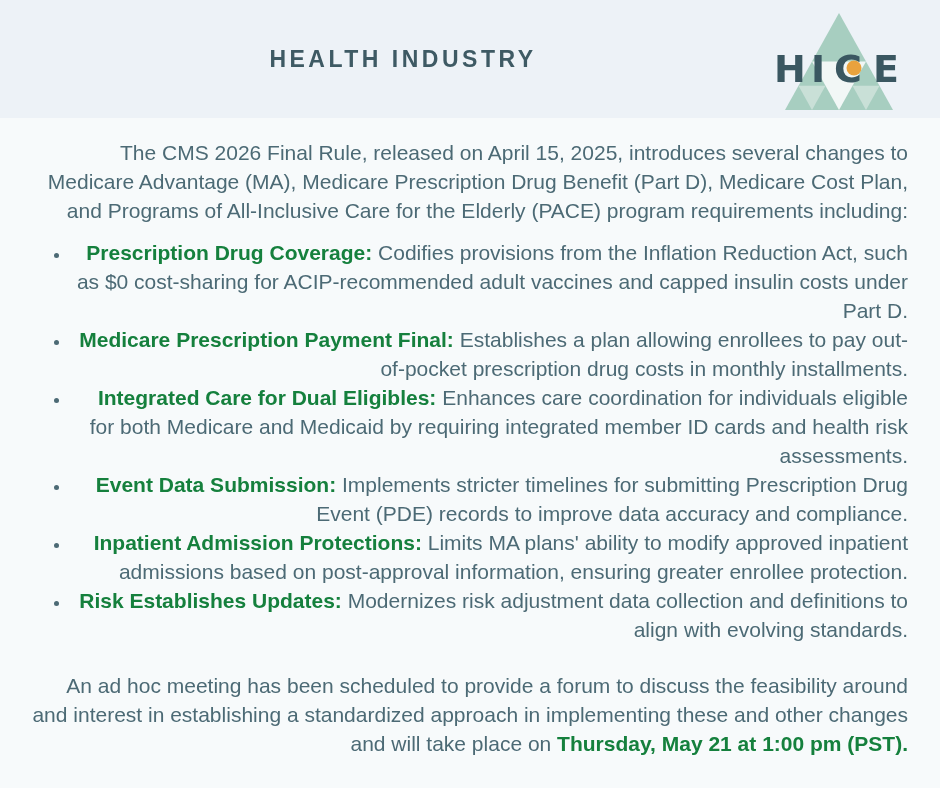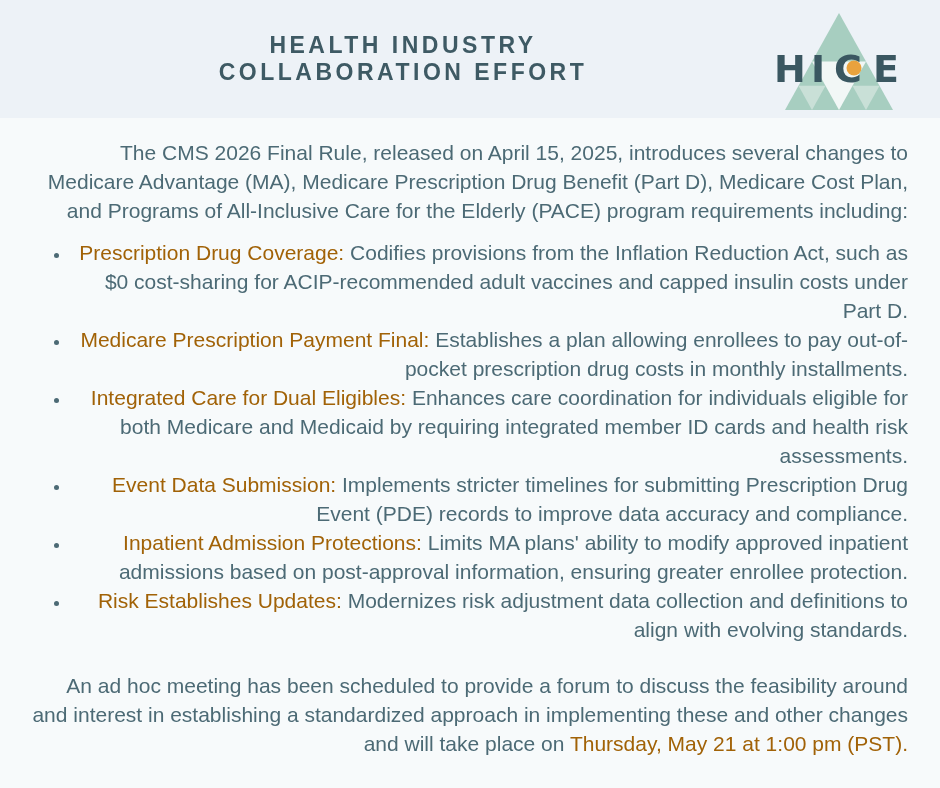--- a/index.html
+++ b/index.html
@@ -51,30 +51,29 @@
     text-align: right;
   }
   .intro { margin-bottom: 13px; }
   ul.changes {
     margin: 0 0 0 0;
     padding-left: 38px;
     list-style: disc;
   }
   ul.changes li { padding-left: 2px; }
   ul.changes li::marker { font-size: 0.75em; color: #4c6a75; }
-  strong { color: #a16207; font-weight: normal; }
+  strong { color: #15803d; font-weight: bold; }
   .closing { margin-top: 27px; }
 </style>
 </head>
 <body>
 
 <header class="masthead">
   <div class="tagline">
     <div>HEALTH INDUSTRY</div>
-    <div>COLLABORATION EFFORT</div>
   </div>
 
   <div class="logo-wrap">
     <svg width="124" height="104" viewBox="0 0 124 104" aria-hidden="true">
       <polygon points="62,3 116,100 8,100" fill="#a7cec0"></polygon>
       <polygon points="35,51.5 89,51.5 62,100" fill="#f2f7f6"></polygon>
       <polygon points="21.5,75.8 48.5,75.8 35,100" fill="#c9e0d7"></polygon>
       <polygon points="75.5,75.8 102.5,75.8 89,100" fill="#c9e0d7"></polygon>
       <text class="logo-letter" x="13" y="72" text-anchor="middle">H</text>
       <text class="logo-letter" x="41" y="72" text-anchor="middle">I</text>

